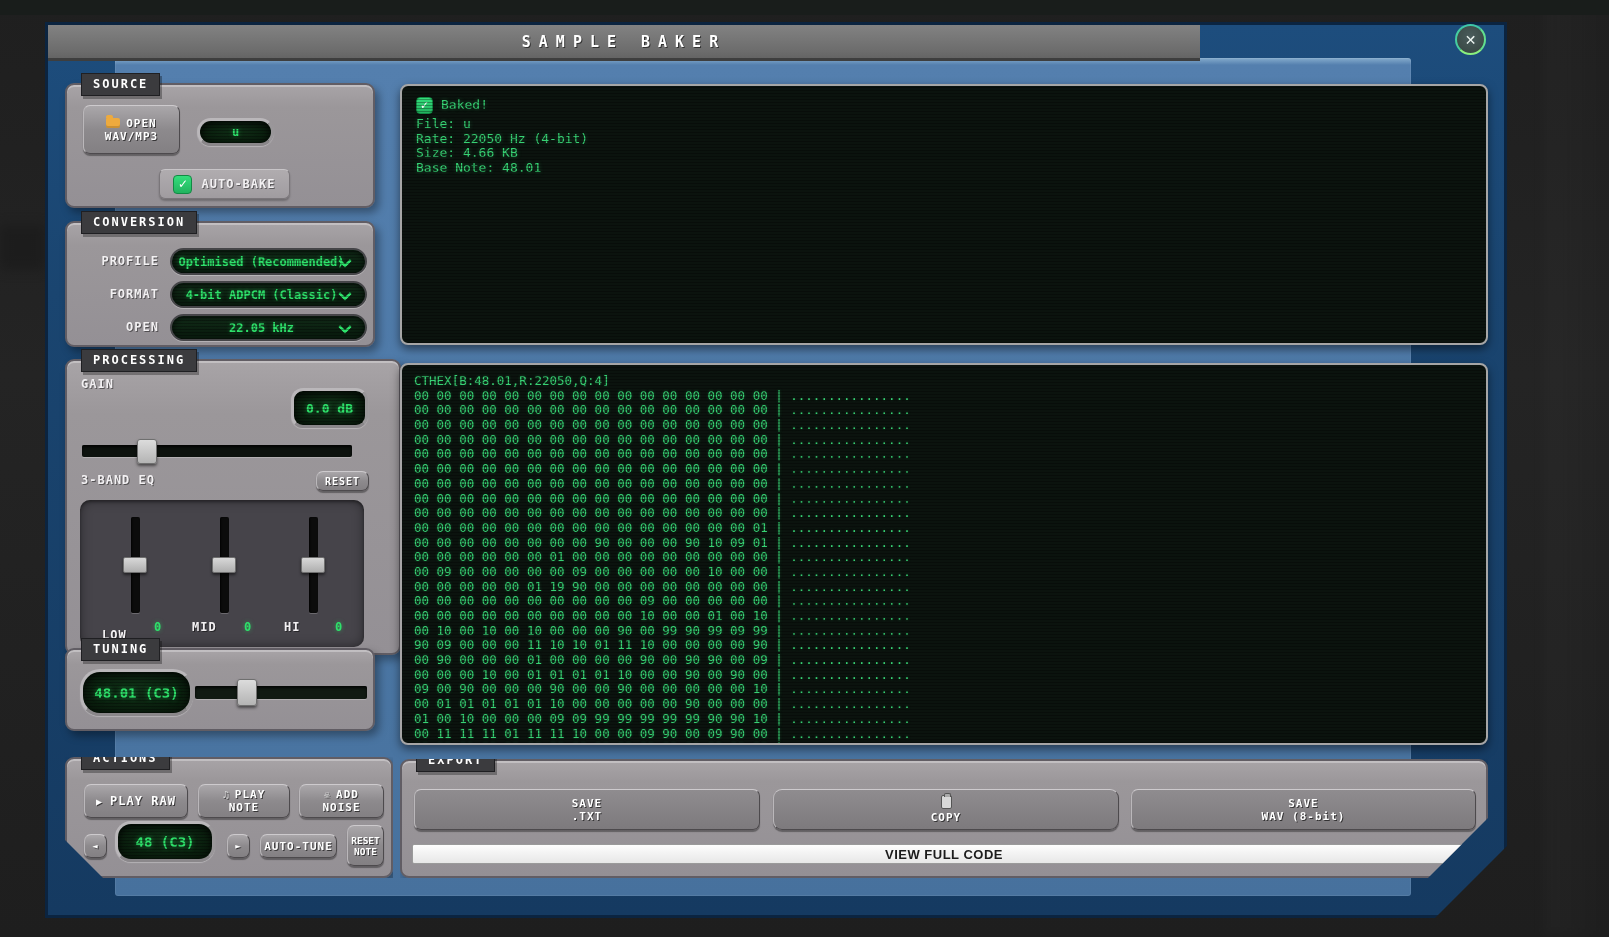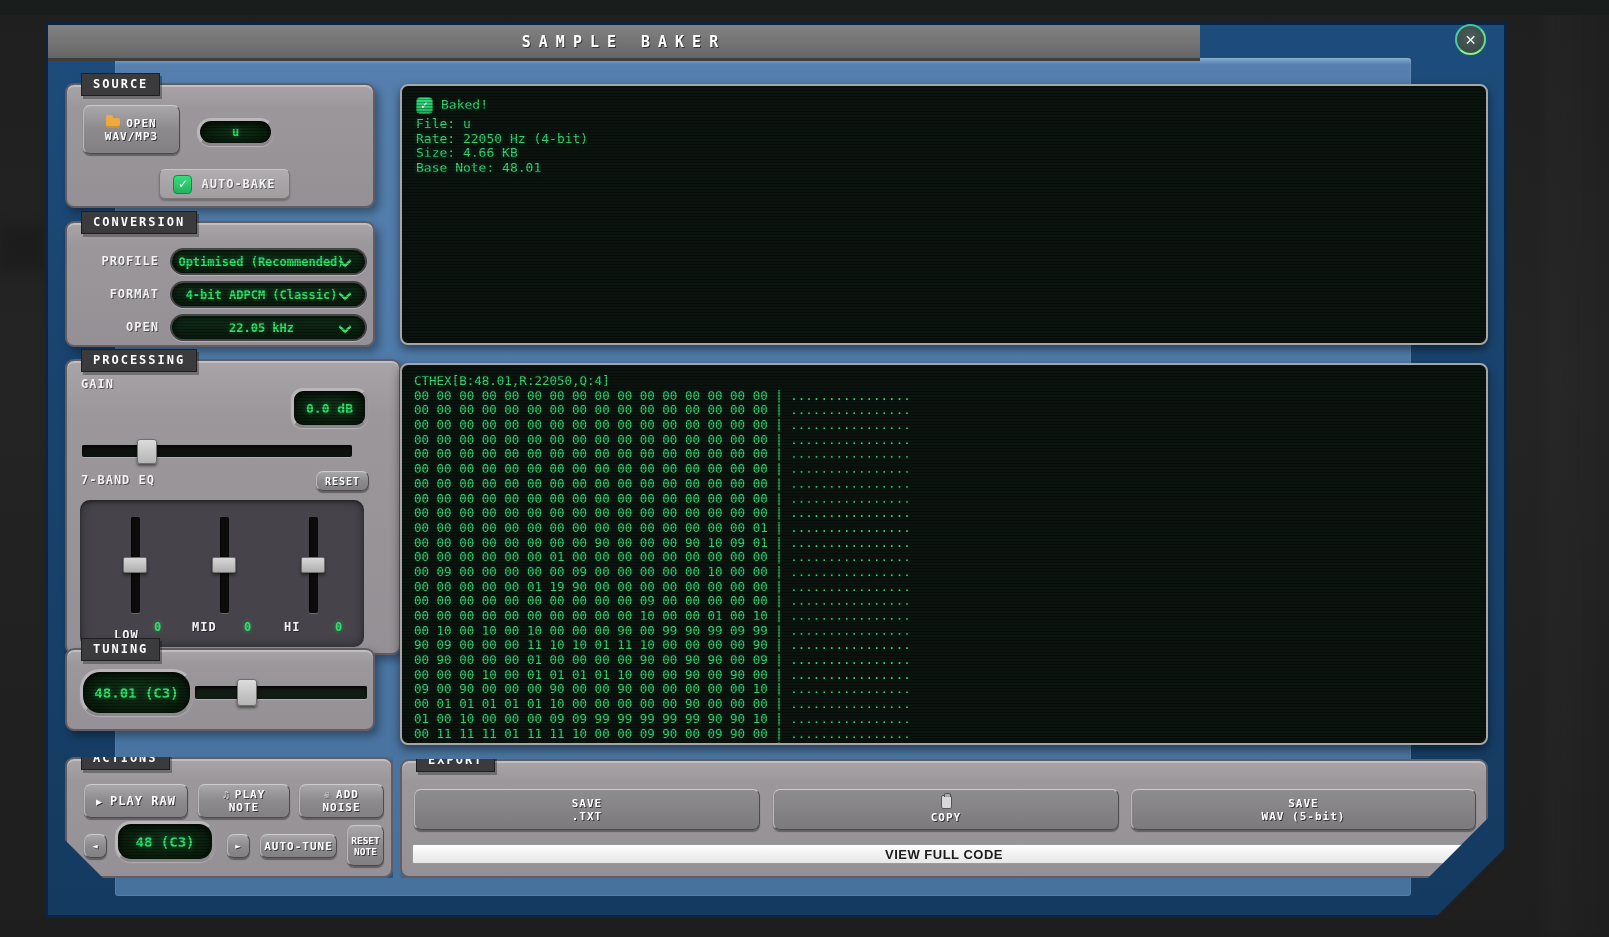--- a/index.html
+++ b/index.html
@@ -156,30 +156,30 @@
   </div>
 
   <div class="panel" style="left:65px;top:359px;width:336px;height:296px;">
     <div class="badge">PROCESSING</div>
     <div class="lbl" style="left:14px;top:16px;">GAIN</div>
     <div class="led scan" style="left:224px;top:27px;width:77px;height:40px;border-radius:12px;">
       <span>0.0 dB</span>
     </div>
     <div class="htrack" style="left:15px;top:84px;width:270px;height:12px;"></div>
     <div class="hthumb" style="top: 78px; height: 25px; left: 69.8px;"></div>
-    <div class="lbl" style="left:14px;top:112px;">7-BAND EQ</div>
+    <div class="lbl" style="left:14px;top:112px;">3-BAND EQ</div>
     <div class="btn" style="left:249px;top:110px;width:53px;height:20px;font-size:10px;">RESET</div>
     <div class="abs" style="left:13px;top:139px;width:284px;height:147px;background:#46444a;border-radius:10px;box-shadow:inset 0 0 12px rgba(0,0,0,.4),inset 0 2px 3px rgba(0,0,0,.35);">
       <div class="vtrack" style="left:51px;top:17px;height:96px;"></div>
       <div class="vthumb" style="left: 43px; top: 57px;"></div>
       <div class="vtrack" style="left:140px;top:17px;height:96px;"></div>
       <div class="vthumb" style="left: 132px; top: 57px;"></div>
       <div class="vtrack" style="left:229px;top:17px;height:96px;"></div>
       <div class="vthumb" style="left: 221px; top: 57px;"></div>
-      <span class="lbl" style="left:22px;top:128px;margin-left:12px;">LOW</span>
+      <span class="lbl" style="left:22px;top:128px;">LOW</span>
       <span class="lbl gval" style="left:74px;top:120px;">0</span>
       <span class="lbl" style="left:112px;top:120px;">MID</span>
       <span class="lbl gval" style="left:164px;top:120px;">0</span>
       <span class="lbl" style="left:204px;top:120px;">HI</span>
       <span class="lbl gval" style="left:255px;top:120px;">0</span>
     </div>
   </div>
 
   <div class="panel" style="left:65px;top:648px;width:310px;height:83px;">
     <div class="badge">TUNING</div>
@@ -269,23 +269,23 @@
         <div class="hexrow">00 00 01 00 00 00 00 00 00 00 00 00 00 00 00 00 | ................</div>
       </div>
   </div>
 
   <div class="panel" style="left:400px;top:759px;width:1088px;height:119px;clip-path:polygon(0 0,100% 0,100% calc(100% - 60px),calc(100% - 60px) 100%,0 100%);">
     <div class="badge">EXPORT</div>
     <div class="btn two" style="left:12px;top:28px;width:346px;height:41px;background:linear-gradient(180deg,#8f8c8f,#7d7a7d);">
       <span>SAVE</span>
       <span>.TXT</span>
     </div>
-    <div class="btn two" style="left:371px;top:28px;width:346px;height:41px;background:linear-gradient(180deg,#8f8c8f,#7d7a7d);">
+    <div class="btn two" style="left:371px;top:28px;width:346px;height:41px;background:linear-gradient(180deg,#8f8c8f,#7d7a7d);border-radius:9px;">
       <span class="clipicon"></span>
       <span style="margin-top:2px;">COPY</span>
     </div>
     <div class="btn two" style="left:729px;top:28px;width:345px;height:41px;background:linear-gradient(180deg,#8f8c8f,#7d7a7d);">
       <span>SAVE</span>
-      <span>WAV (5-bit)</span>
+      <span>WAV (8-bit)</span>
     </div>
     <div class="viewbar" style="left:10px;top:83px;width:1064px;height:20px;">VIEW FULL CODE</div>
   </div>
 </div>
 
 </body></html>

